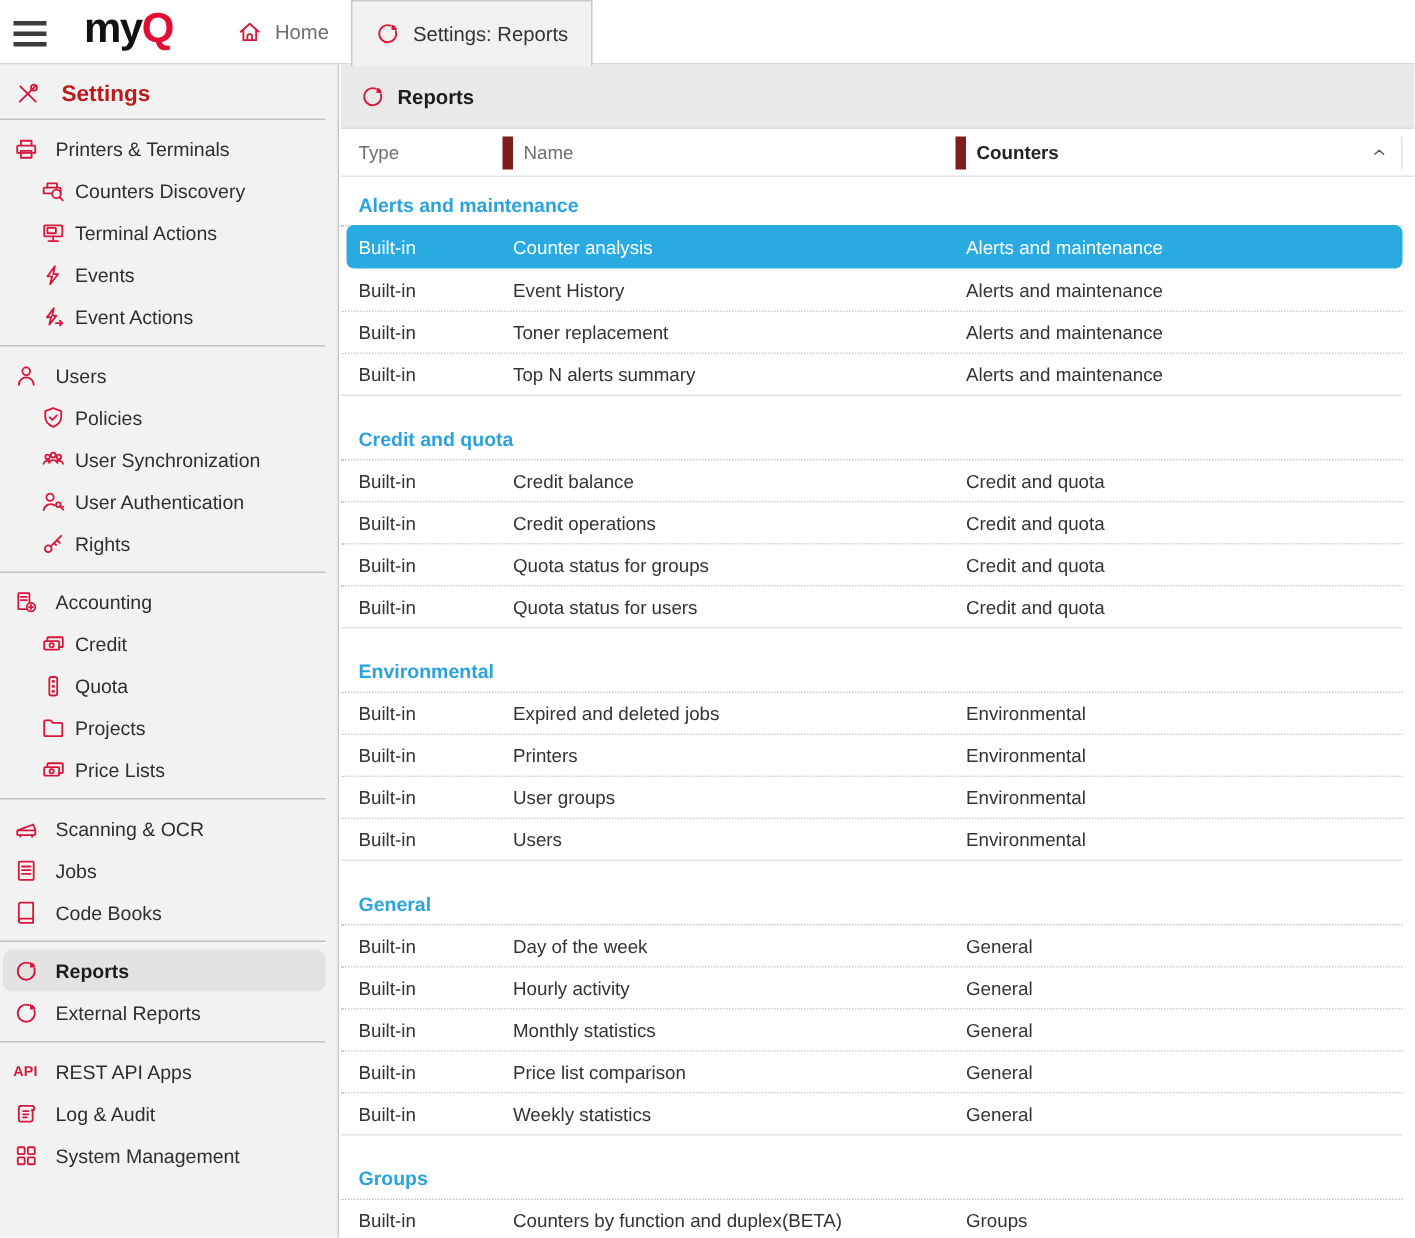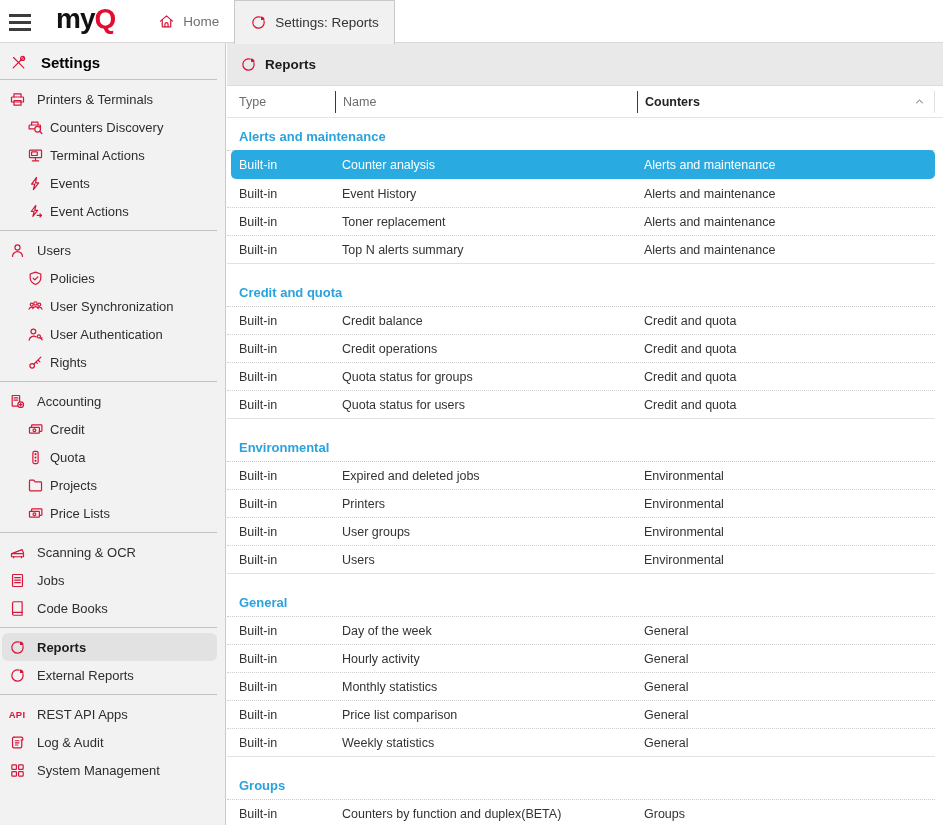--- a/index.html
+++ b/index.html
@@ -19,21 +19,21 @@
     color:#6f6f6f; cursor:pointer; white-space:nowrap; }
   .tab .ticon { display:flex; color:#d6163a; }
   .tab.active { background:#f1f1f1; border:1px solid #c9c9c9; border-bottom:none; color:#333;
     height:44px; position:relative; z-index:6; }
 
   
   .sidebar { position:absolute; top:43px; left:0; width:226px; height:782px; background:#f2f2f2;
     border-right:1px solid #c9c9c9; overflow:hidden; }
   .side-title { display:flex; align-items:center; padding:11px 0 8px 10px; }
   .side-title .ic { width:22px; display:flex; color:#d6163a; }
-  .side-title .lbl { margin-left:9px; font-weight:bold; font-size:15px; color:#000000; }
+  .side-title .lbl { margin-left:9px; font-weight:bold; font-size:15px; color:#b91c1c; }
   .side-divider { border-top:1px solid #c2c2c2; margin-right:8px; }
   .side-section { padding:5px 0; }
   .side-item { display:flex; align-items:center; height:28px; padding-left:7px; font-size:13px;
     color:#2e2e2e; cursor:pointer; }
   .side-item .ic { width:20px; display:flex; justify-content:center; color:#d6163a; flex:none; }
   .side-item .lbl { margin-left:10px; white-space:nowrap; }
   .side-item.indent { padding-left:26px; }
   .side-item.indent .ic { width:18px; }
   .side-item.indent .lbl { margin-left:6px; }
   .side-item.selected { background:#e2e2e2; border-radius:6px; margin:0 8px 0 2px; padding-left:5px; }
@@ -43,21 +43,21 @@
   
   .main { position:absolute; top:43px; left:227px; width:716px; height:782px; background:#fff; overflow:hidden; }
   .main-header { height:43px; background:#e9e9e9; border-bottom:1px solid #dcdcdc;
     display:flex; align-items:center; padding-left:13px; }
   .main-header .ic { display:flex; color:#d6163a; }
   .main-header .lbl { margin-left:8px; font-weight:bold; font-size:13.5px; color:#1c1c1c; }
 
   .thead { display:grid; grid-template-columns:96px 302px 1fr; align-items:center; height:32px;
     padding:0 8px 0 12px; border-bottom:1px solid #e4e4e4; font-size:12.5px; color:#6e6e6e; }
   .thead .th { cursor:pointer; height:22px; display:flex; align-items:center; }
-  .thead .th2, .thead .th3 { border-left:1px solid #7f1d1d; padding-left:7px; }
+  .thead .th2, .thead .th3 { border-left:7px solid #7f1d1d; padding-left:7px; }
   .thead .th3 { border-right:1px solid #e0e0e0; justify-content:space-between; padding-right:9px;
     color:#222; font-weight:bold; }
   .sort-caret { display:flex; color:#555; }
 
   .tbody { padding-top:8px; }
   .tgroup { margin-top:18px; }
   .tgroup:first-child { margin-top:0; }
   .tg-header { padding:3px 0 6px 12px; font-size:13px; font-weight:bold; color:#2aa3dd;
     border-bottom:1px dotted #c9c9c9; margin-right:8px; }
   .trow { display:grid; grid-template-columns:96px 302px 1fr; align-items:center; height:28px;

